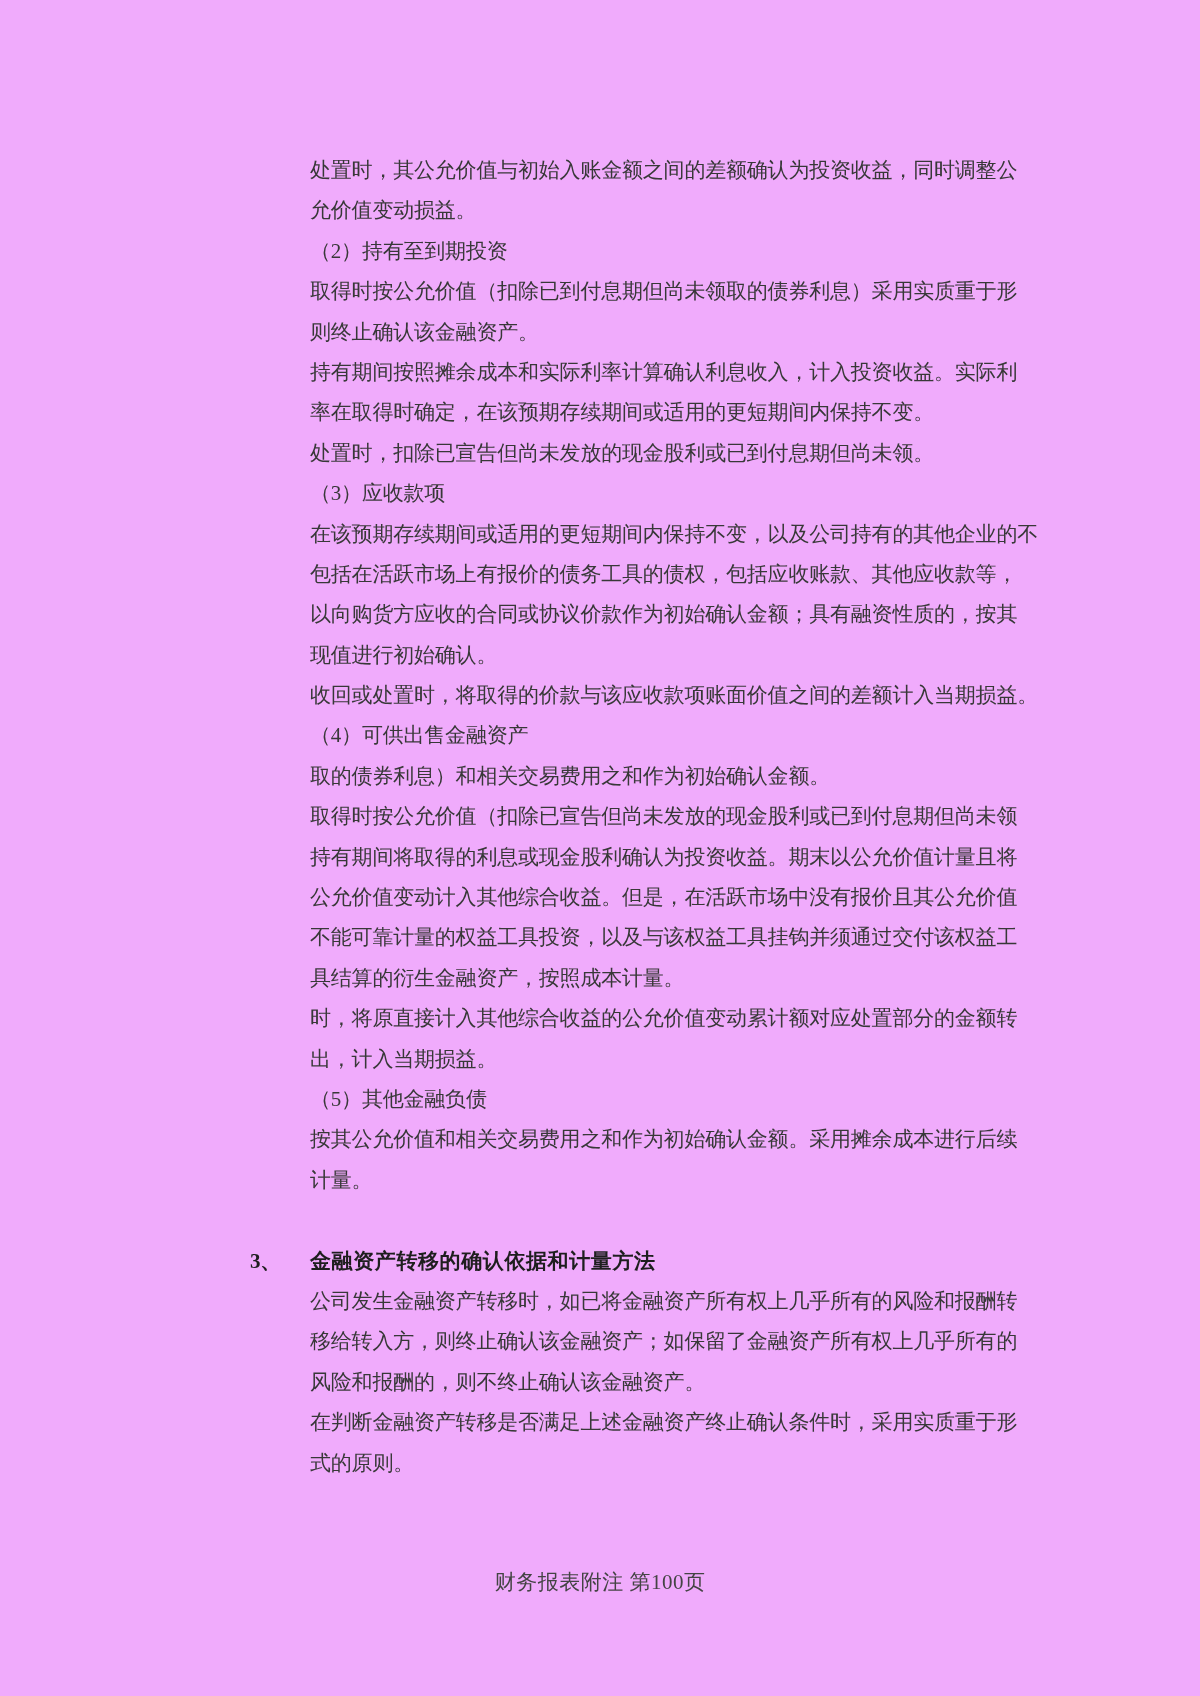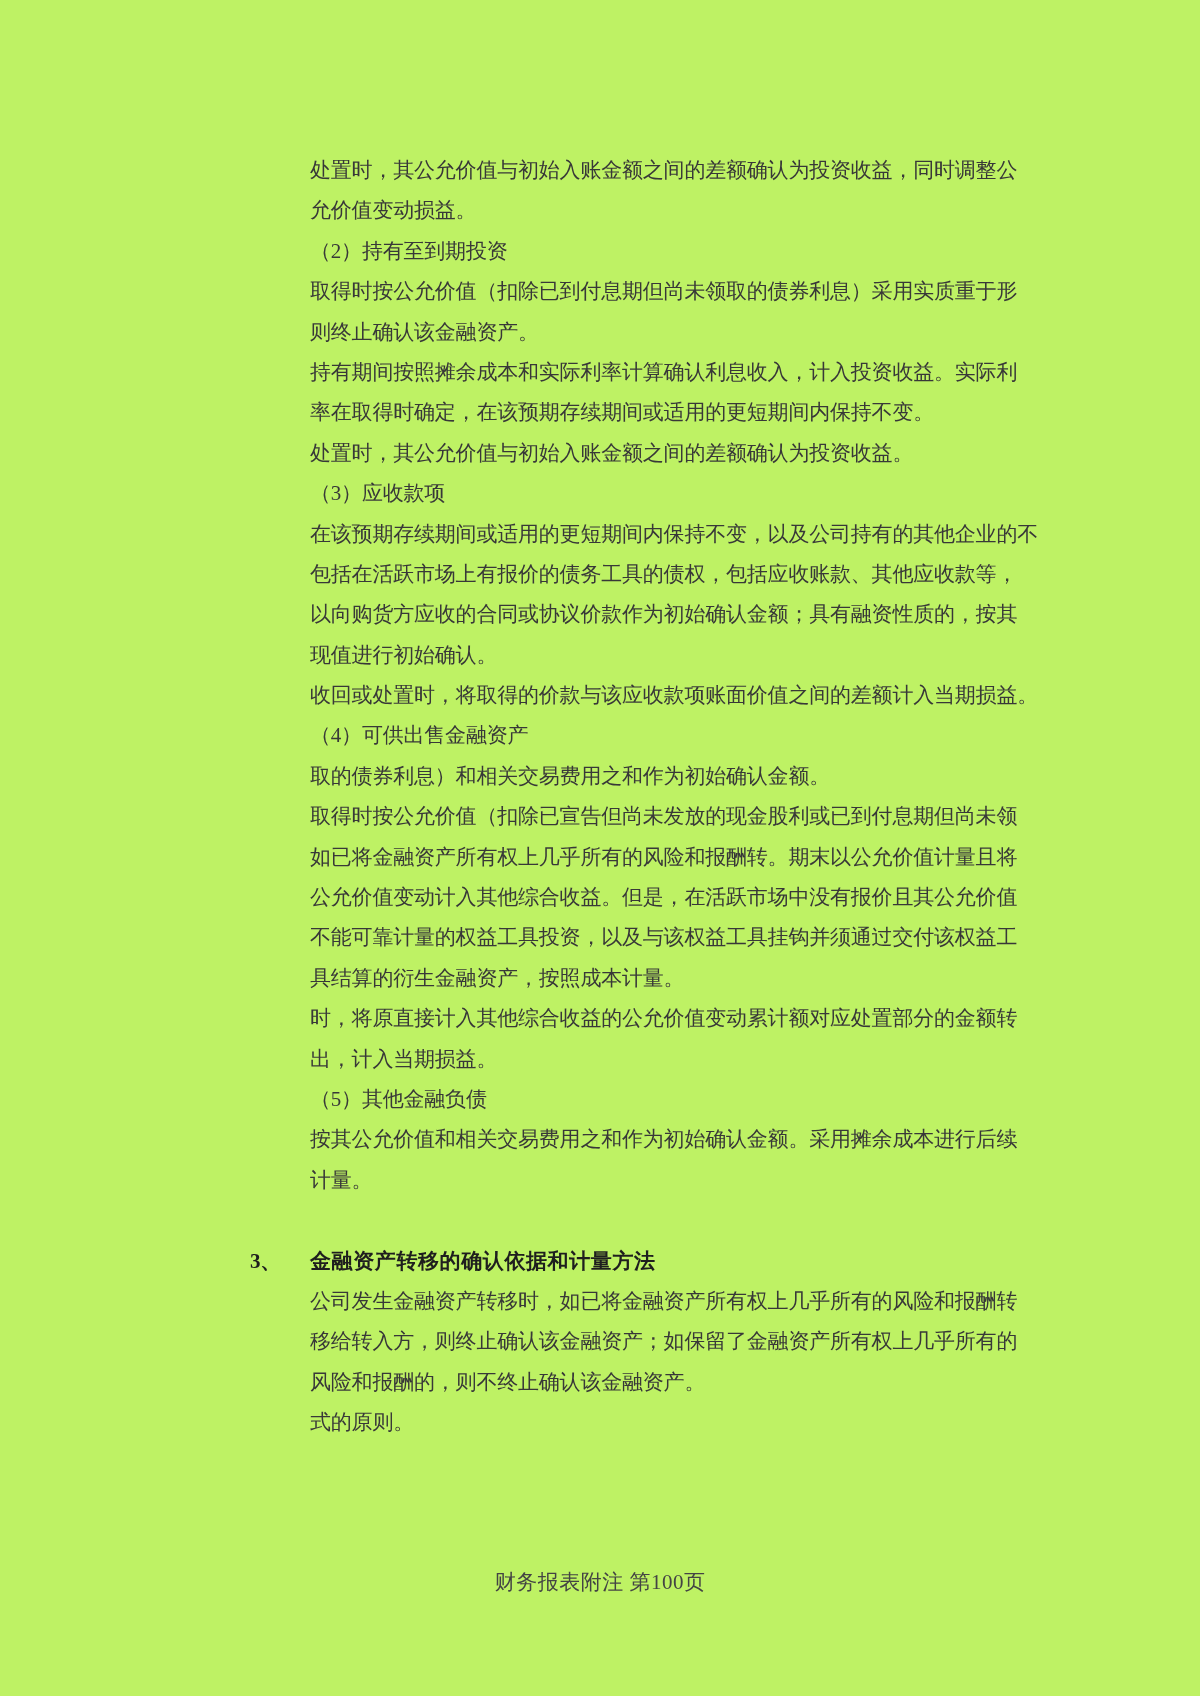--- a/index.html
+++ b/index.html
@@ -9,21 +9,21 @@
   body {
     width: 1200px;
     height: 1696px;
     background: #f4f4f4;
     font-family: "Liberation Serif", serif;
   }
   .page {
     position: relative;
     width: 1200px;
     height: 1696px;
-    background: #bef264;
+    background: #f0abfc;
     overflow: hidden;
     color: #383838;
   }
   .content {
     position: absolute;
     left: 310px;
     top: 150px;
     width: 708px;
     font-size: 21px;
     line-height: 40.4px;
@@ -66,40 +66,41 @@
 
 <div class="page">
   <div class="content">
       <div class="line">处置时，其公允价值与初始入账金额之间的差额确认为投资收益，同时调整公</div>
       <div class="line">允价值变动损益。</div>
       <div class="line">（2）持有至到期投资</div>
       <div class="line">取得时按公允价值（扣除已到付息期但尚未领取的债券利息）采用实质重于形</div>
       <div class="line">则终止确认该金融资产。</div>
       <div class="line">持有期间按照摊余成本和实际利率计算确认利息收入，计入投资收益。实际利</div>
       <div class="line">率在取得时确定，在该预期存续期间或适用的更短期间内保持不变。</div>
-      <div class="line">处置时，其公允价值与初始入账金额之间的差额确认为投资收益。</div>
+      <div class="line">处置时，扣除已宣告但尚未发放的现金股利或已到付息期但尚未领。</div>
       <div class="line">（3）应收款项</div>
       <div class="line">在该预期存续期间或适用的更短期间内保持不变，以及公司持有的其他企业的不</div>
       <div class="line">包括在活跃市场上有报价的债务工具的债权，包括应收账款、其他应收款等，</div>
       <div class="line">以向购货方应收的合同或协议价款作为初始确认金额；具有融资性质的，按其</div>
       <div class="line">现值进行初始确认。</div>
       <div class="line">收回或处置时，将取得的价款与该应收款项账面价值之间的差额计入当期损益。</div>
       <div class="line">（4）可供出售金融资产</div>
       <div class="line">取的债券利息）和相关交易费用之和作为初始确认金额。</div>
       <div class="line">取得时按公允价值（扣除已宣告但尚未发放的现金股利或已到付息期但尚未领</div>
-      <div class="line">如已将金融资产所有权上几乎所有的风险和报酬转。期末以公允价值计量且将</div>
+      <div class="line">持有期间将取得的利息或现金股利确认为投资收益。期末以公允价值计量且将</div>
       <div class="line">公允价值变动计入其他综合收益。但是，在活跃市场中没有报价且其公允价值</div>
       <div class="line">不能可靠计量的权益工具投资，以及与该权益工具挂钩并须通过交付该权益工</div>
       <div class="line">具结算的衍生金融资产，按照成本计量。</div>
       <div class="line">时，将原直接计入其他综合收益的公允价值变动累计额对应处置部分的金额转</div>
       <div class="line">出，计入当期损益。</div>
       <div class="line">（5）其他金融负债</div>
       <div class="line">按其公允价值和相关交易费用之和作为初始确认金额。采用摊余成本进行后续</div>
       <div class="line">计量。</div>
       <div class="line spacer"></div>
       <div class="line heading"><span class="hnum">3、</span><span class="htxt">金融资产转移的确认依据和计量方法</span></div>
       <div class="line">公司发生金融资产转移时，如已将金融资产所有权上几乎所有的风险和报酬转</div>
       <div class="line">移给转入方，则终止确认该金融资产；如保留了金融资产所有权上几乎所有的</div>
       <div class="line">风险和报酬的，则不终止确认该金融资产。</div>
+      <div class="line">在判断金融资产转移是否满足上述金融资产终止确认条件时，采用实质重于形</div>
       <div class="line">式的原则。</div>
     </div>
   <div class="footer">财务报表附注 第100页</div>
 </div>
 
 </body></html>

